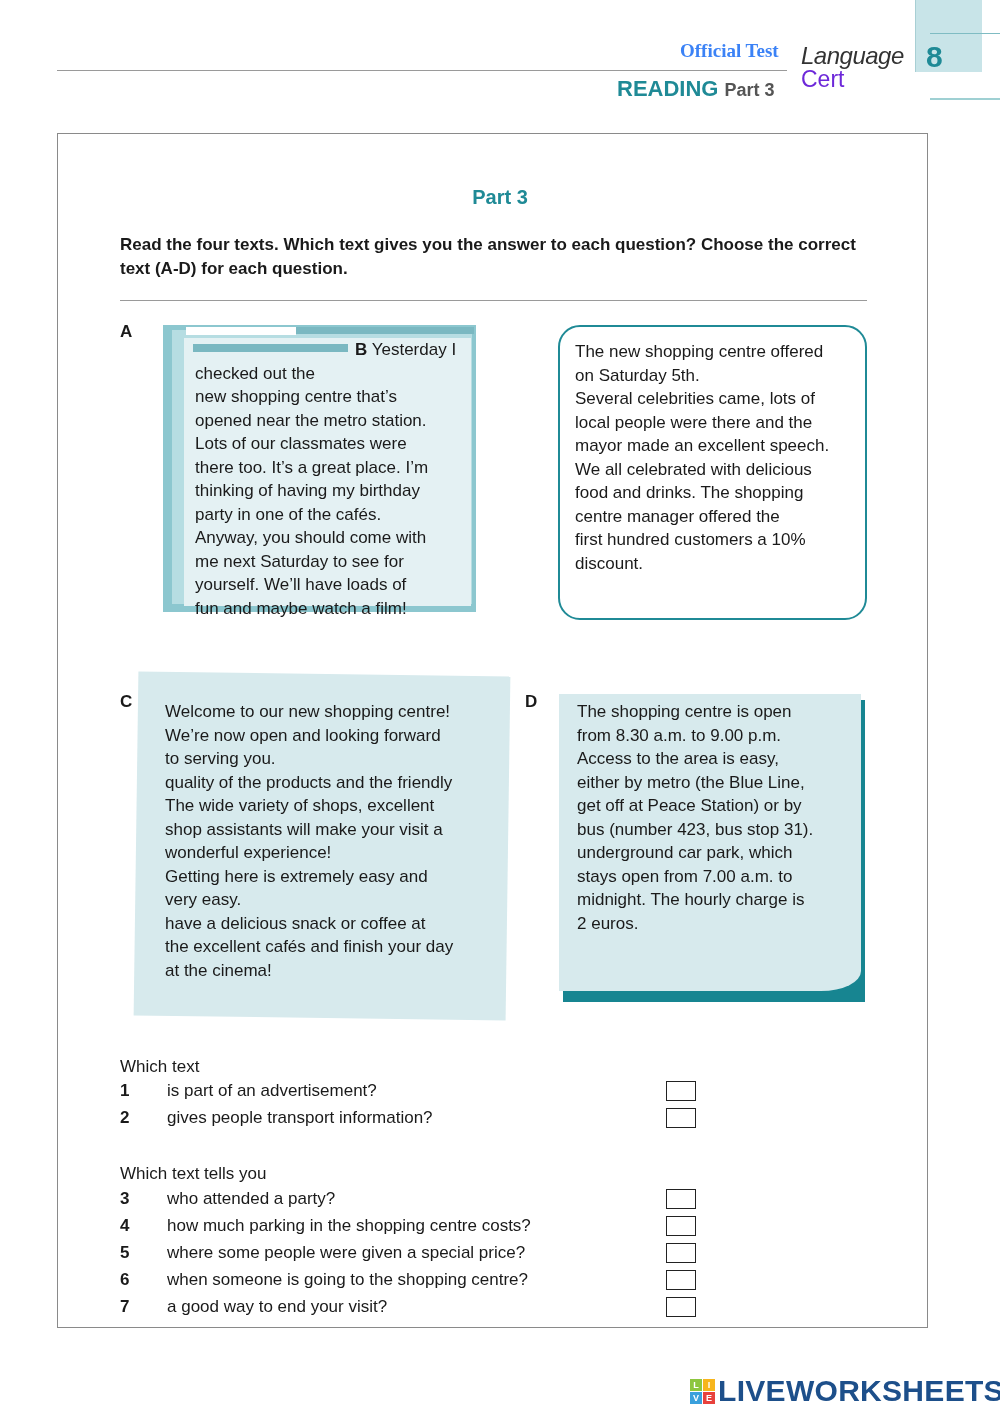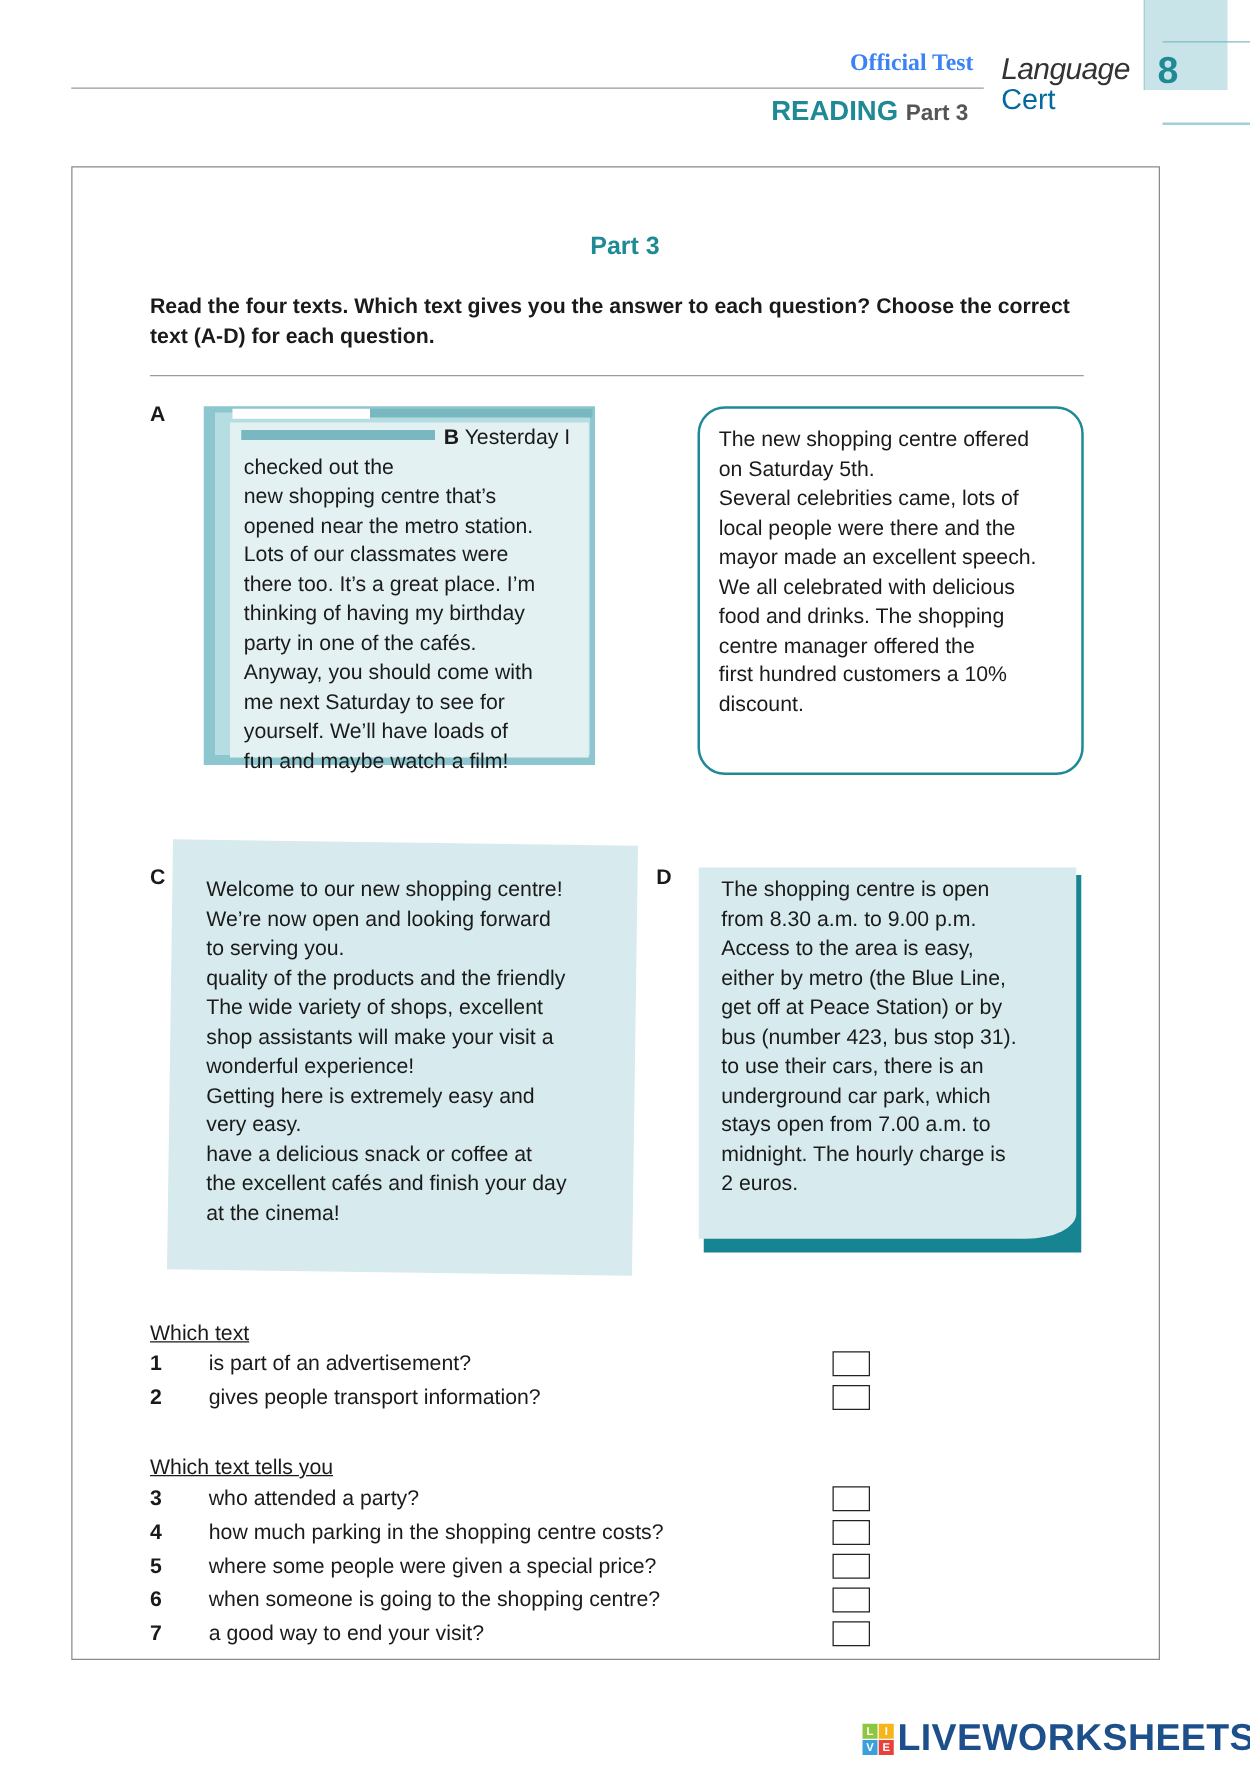--- a/index.html
+++ b/index.html
@@ -4,21 +4,21 @@
 <style>
   html, body { margin:0; padding:0; background:#ffffff; }
   body { width:1000px; height:1415px; position:relative; overflow:hidden; font-family:"Liberation Sans", sans-serif; color:#1a1a1a; }
 
   
   .hdr-official { position:absolute; left:680px; top:40px; font-family:"Liberation Serif", serif; font-weight:bold; font-size:19px; color:#3b82f6; }
   .hdr-rule { position:absolute; left:57px; top:70px; width:730px; height:1px; background:#9a9a9a; }
   .hdr-reading { position:absolute; left:617px; top:76px; font-weight:bold; font-size:22px; color:#1f8a96; }
   .hdr-reading .part { font-size:18px; color:#555; }
   .logo-lang { position:absolute; left:801px; top:42px; font-size:24px; color:#333; letter-spacing:-0.5px;font-style:italic; }
-  .logo-cert { position:absolute; left:801px; top:66px; font-size:23px; color:#0369a1; }
+  .logo-cert { position:absolute; left:801px; top:66px; font-size:23px; color:#6d28d9; }
   .page-tab { position:absolute; left:915px; top:0; width:67px; height:72px; background:#c8e4e8; }
   .page-tab-edge { position:absolute; left:915px; top:0; width:1px; height:72px; background:#a8cfd4; }
   .page-num { position:absolute; left:926px; top:40px; font-weight:bold; font-size:30px; color:#1f8a96; }
   .tab-line1 { position:absolute; left:930px; top:33px; width:70px; height:1px; background:#7fbcc3; }
   .tab-line2 { position:absolute; left:930px; top:98px; width:70px; height:2px; background:#9fd0d3; }
 
   
   .frame { position:absolute; left:57px; top:133px; width:871px; height:1195px; border:1px solid #8a8a8a; box-sizing:border-box; }
   .part-title { position:absolute; left:0; width:1000px; top:186px; text-align:center; font-weight:bold; font-size:20px; color:#1f8a96; }
   .instructions { position:absolute; left:120px; top:233px; width:750px; font-weight:bold; font-size:17px; line-height:24px; }
@@ -46,21 +46,21 @@
   
   .c-box { position:absolute; left:136px; top:674px; width:372px; height:344px; background:#d7eaed; transform:rotate(0.8deg); }
   .c-text { position:absolute; left:165px; top:700px; width:330px; }
 
   
   .d-shadow { position:absolute; left:563px; top:700px; width:302px; height:302px; background:#178591; }
   .d-box { position:absolute; left:559px; top:694px; width:302px; height:297px; background:#d7eaed; border-bottom-right-radius:40px 20px; }
   .d-text { position:absolute; left:577px; top:700px; width:290px; }
 
   
-  .q-group-title { position:absolute; left:120px; font-size:17px;text-decoration:underline; }
+  .q-group-title { position:absolute; left:120px; font-size:17px; }
   .q-row { position:absolute; left:120px; width:580px; height:24px; font-size:17px; }
   .q-num { position:absolute; left:0; top:0; font-weight:bold; }
   .q-text { position:absolute; left:47px; top:0; }
   .q-box { position:absolute; left:546px; top:0; width:30px; height:20px; border:1.5px solid #222; background:#fff; box-sizing:border-box; cursor:text; }
 
   
   .lw { position:absolute; left:690px; top:1376px; height:30px; display:flex; align-items:center; }
   .lw-grid { display:grid; grid-template-columns:12px 12px; grid-template-rows:12px 12px; gap:1px; margin-right:3px; }
   .lw-grid span { display:flex; align-items:center; justify-content:center; font-size:9px; font-weight:bold; color:#fff; }
   .lw-text { font-weight:bold; font-size:30px; color:#1d4f8a; letter-spacing:0.3px; }
@@ -140,21 +140,20 @@
 <div class="lbl" style="left:525px; top:692px;">D</div>
 <div class="d-shadow"></div>
 <div class="d-box"></div>
 <div class="d-text txt">
   <p>The shopping centre is open</p>
   <p>from 8.30 a.m. to 9.00 p.m.</p>
   <p>Access to the area is easy,</p>
   <p>either by metro (the Blue Line,</p>
   <p>get off at Peace Station) or by</p>
   <p>bus (number 423, bus stop 31).</p>
-  <p>to use their cars, there is an</p>
   <p>underground car park, which</p>
   <p>stays open from 7.00 a.m. to</p>
   <p>midnight. The hourly charge is</p>
   <p>2 euros.</p>
 </div>
 
 <div class="q-group-title" style="top:1057px;">Which text</div>
 <div class="q-row" style="top:1081px;">
   <span class="q-num">1</span>
   <span class="q-text">is part of an advertisement?</span>

